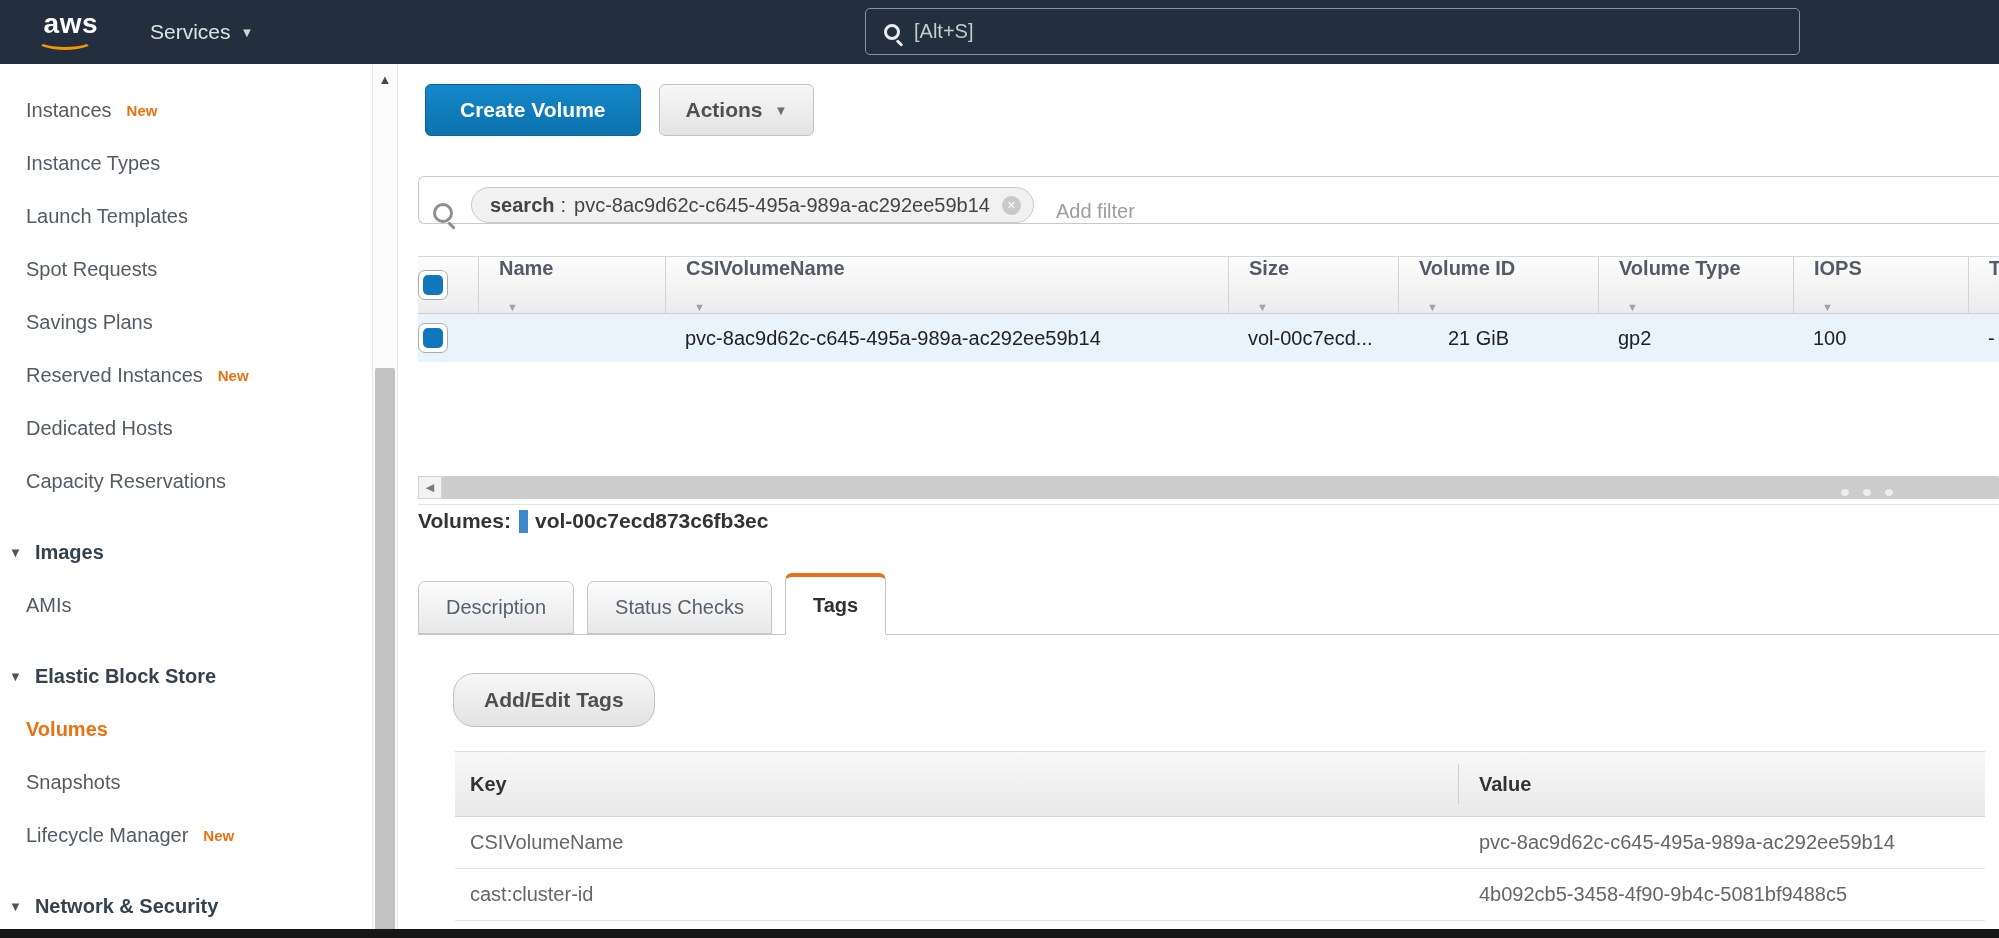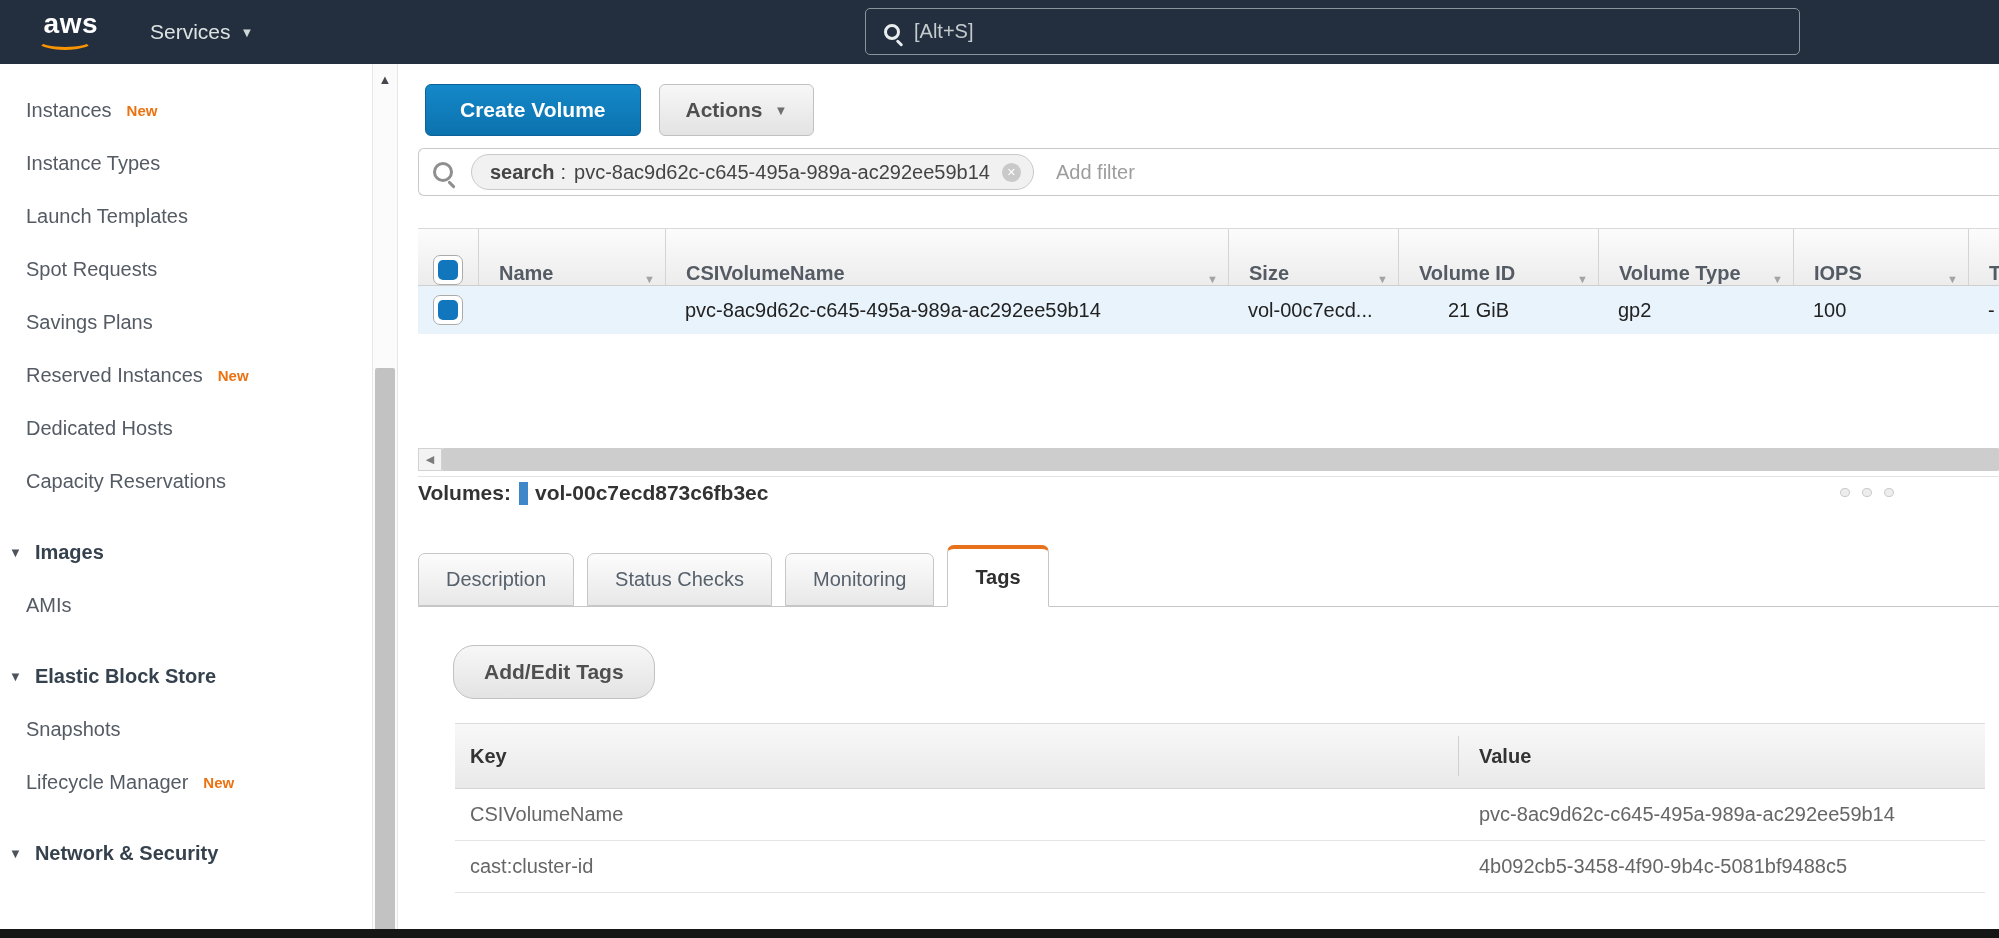--- a/index.html
+++ b/index.html
@@ -62,44 +62,44 @@
                  font-size:21px; display:flex; align-items:center; cursor:pointer;
                  font-family:"Liberation Sans", sans-serif; }
   .btn-gray { height:52px; padding:0 26px; background:linear-gradient(#f7f7f7,#e3e3e3);
               border:1px solid #c1c1c1; border-radius:6px; color:#4f4f4f; font-weight:700;
               font-size:21px; display:flex; align-items:center; cursor:pointer;
               font-family:"Liberation Sans", sans-serif; }
   .btn-gray .caret { font-size:13px; color:#6e6e6e; margin-left:12px; }
   .actions-btn { margin-left:18px; }
 
   
-  .filterbar { margin-top:12px; height:48px; border:1px solid #c9c9c9; border-right:none;
-               border-radius:6px 0 0 6px; display:flex; align-items:center; padding:0 14px; }
+  .filterbar { margin-top:40px; height:48px; border:1px solid #c9c9c9; border-right:none;
+               border-radius:6px 0 0 6px; display:flex; align-items:flex-end; padding:0 14px; }
   .filter-mag { position:relative; width:20px; height:20px; border:3px solid #8f8f8f;
                 border-radius:50%; flex:none; }
   .filter-mag::after { content:""; position:absolute; left:14px; top:15px; width:3px; height:9px;
                        background:#8f8f8f; transform:rotate(-45deg); border-radius:2px; }
   .filter-pill { margin-left:18px; height:36px; background:#f1f1f1; border:1px solid #c9c9c9;
                  border-radius:18px; display:flex; align-items:center; padding:0 12px 0 18px;
                  font-size:20px; color:#444; cursor:pointer; }
   .filter-pill b { font-weight:700; }
   .filter-sep { margin:0 8px 0 6px; }
   .pill-close { width:19px; height:19px; border-radius:50%; background:#c9c9c9; margin-left:12px;
                 position:relative; cursor:pointer; flex:none; }
   .pill-close::before { content:"✕"; position:absolute; left:0; top:0; width:100%; height:100%;
                         color:#fff; font-size:11px; line-height:19px; text-align:center; }
   .add-filter { margin-left:22px; color:#9d9d9d; font-size:20px; cursor:pointer; }
 
   
   .vtable { margin-top:32px; }
   .thead { display:flex; height:58px; background:linear-gradient(#fcfcfc,#ececec);
            border-top:1px solid #d9d9d9; border-bottom:1px solid #cfcfcf; }
   .trow { display:flex; height:48px; background:#e8f3fc; align-items:center; }
-  .th,.td { display:flex; align-items:flex-end; padding:0 10px 0 20px; overflow:hidden;
-            white-space:nowrap; }
+  .th,.td { display:flex; align-items:flex-start; padding:0 10px 0 20px; overflow:hidden;
+            white-space:nowrap;flex-direction:column; }
   .th { font-weight:700; color:#545b64; font-size:20px; justify-content:space-between;
         border-left:1px solid #d4d4d4; cursor:pointer; }
   .td { color:#222; font-size:20px; }
   .c0 { width:60px; border-left:none !important; justify-content:center; padding:0; }
   .c1 { width:187px; } .c2 { width:563px; } .c3 { width:200px; }
   .c4 { width:170px; } .c5 { width:195px; } .c6 { width:175px; }
   .c7 { flex:1; min-width:0; }
   .sort-caret { font-size:11px; color:#a3a3a3; margin-left:8px; }
   .sort-caret::before { content:"▼"; }
   .checkbox { width:30px; height:30px; background:#fff; border:1px solid #ababab; border-radius:7px;
@@ -200,20 +200,23 @@
         <span class="tri"></span>
         <span>Images</span>
       </div>
       <div class="nav-item">
         <span class="nav-label">AMIs</span>
       </div>
       <div class="nav-section">
         <span class="tri"></span>
         <span>Elastic Block Store</span>
       </div>
+      <div class="nav-item active">
+        <span class="nav-label">Volumes</span>
+      </div>
       <div class="nav-item">
         <span class="nav-label">Snapshots</span>
       </div>
       <div class="nav-item">
         <span class="nav-label">Lifecycle Manager</span>
         <span class="new-badge">New</span>
       </div>
       <div class="nav-section">
         <span class="tri"></span>
         <span>Network &amp; Security</span>
@@ -310,21 +313,20 @@
 
       <div class="detail-title">
         <span>Volumes:</span>
         <span class="sel-bar"></span>
         <span>vol-00c7ecd873c6fb3ec</span>
       </div>
 
       <div class="tabs">
         <div class="tab">Description</div>
         <div class="tab">Status Checks</div>
-        <div class="tab">Monitoring</div>
         <div class="tab active">Tags</div>
       </div>
 
       <button class="btn-gray addedit-btn">Add/Edit Tags</button>
 
       <div class="tags-table">
         <div class="tags-head">
           <div class="tk">Key</div>
           <div class="tv">Value</div>
         </div>

